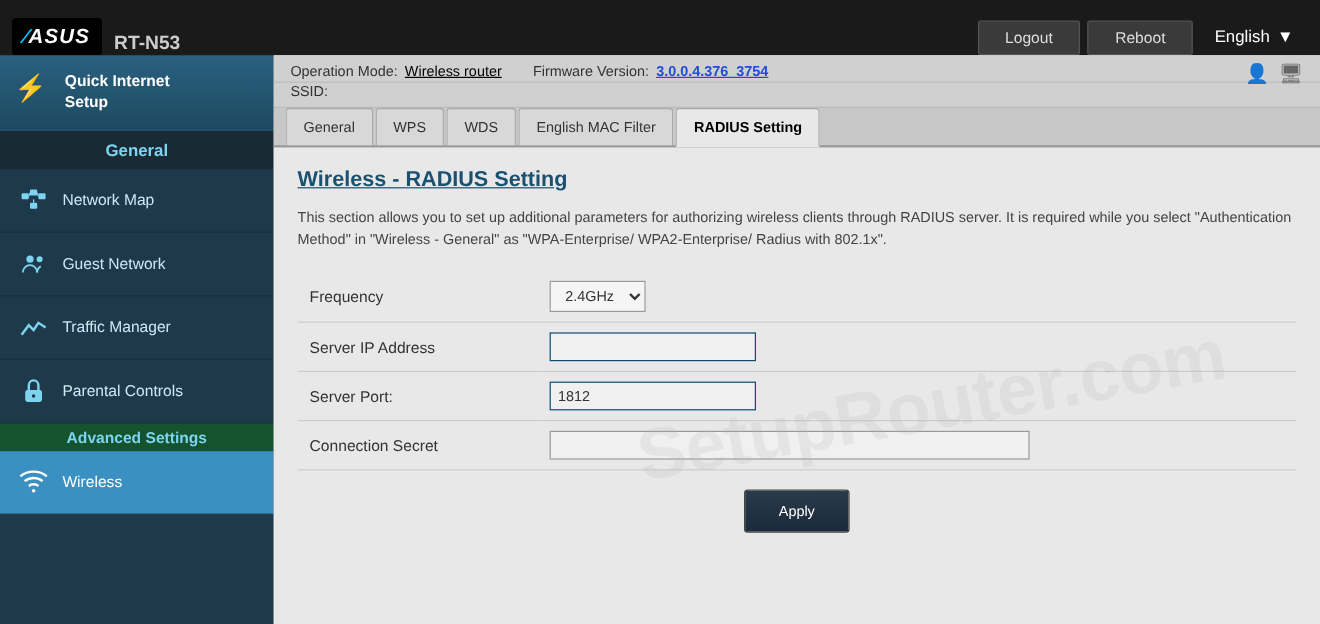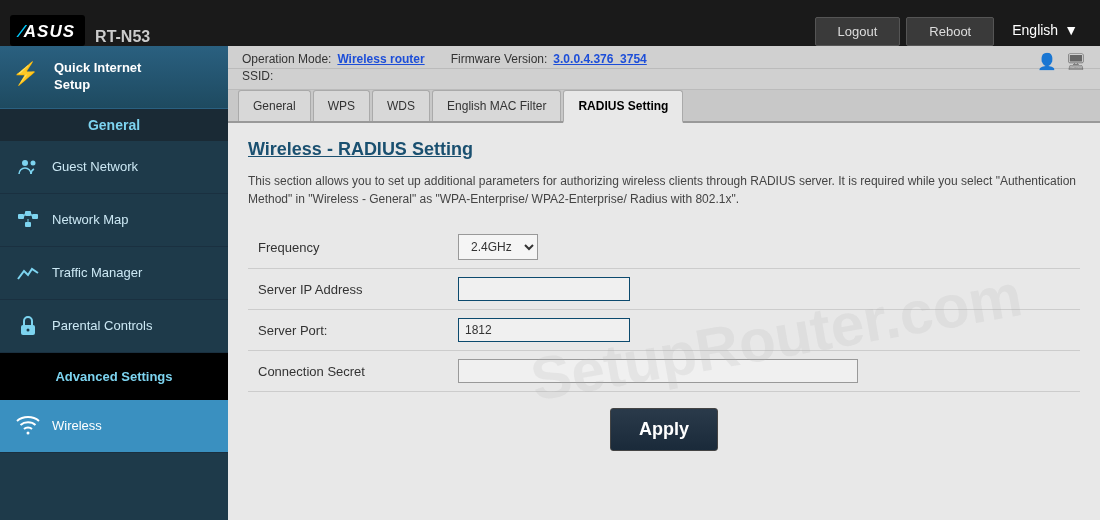--- a/index.html
+++ b/index.html
@@ -117,25 +117,25 @@
       height: 28px;
       display: flex;
       align-items: center;
       justify-content: center;
       font-size: 18px;
       color: #7dd4f0;
       flex-shrink: 0;
     }
     .sidebar-item.active .s-icon { color: #fff; }
     .sidebar-adv-header {
-      background: #000000;
+      background: #14532d;
       color: #7dd4f0;
       font-size: 13px;
       font-weight: bold;
-      padding: 16px 12px;
+      padding: 4px 12px;
       text-align: center;
     }
 
     
     .content-area {
       flex: 1;
       background: #e8e8e8;
       display: flex;
       flex-direction: column;
       overflow: hidden;
@@ -238,22 +238,22 @@
     .apply-row {
       display: flex;
       justify-content: center;
       padding: 16px;
     }
     .apply-btn {
       background: linear-gradient(180deg, #2a3a4a 0%, #1a2a3a 100%);
       color: #fff;
       border: 1px solid #444;
       padding: 10px 28px;
-      font-size: 18px;
-      font-weight: bold;
+      font-size: 12px;
+      font-weight: normal;
       cursor: pointer;
       border-radius: 3px;
     }
 
     
     .watermark {
       position: absolute;
       font-size: 60px;
       color: rgba(180,180,180,0.18);
       font-weight: bold;
@@ -283,51 +283,51 @@
   <div class="main-layout">
 
     <div class="sidebar">
 
       <div class="sidebar-quick-setup">
         <div class="icon-qs">⚡</div>
         <div class="label">Quick Internet<br>Setup</div>
       </div>
 
       <div class="sidebar-section-header">General</div>
-
-      <div class="sidebar-item">
-        <div class="s-icon">
-          <svg width="24" height="24" viewBox="0 0 24 24" fill="none">
-            <circle cx="9" cy="8" r="3" fill="#7dd4f0"></circle>
-            <path d="M3 19c0-3.3 2.7-6 6-6s6 2.7 6 6" stroke="#7dd4f0" stroke-width="1.5" fill="none"></path>
-            <circle cx="17" cy="8" r="2.5" fill="#7dd4f0"></circle>
-            <path d="M15 19c0-2.2 1.3-4.1 3-5" stroke="#7dd4f0" stroke-width="1.5" fill="none"></path>
-          </svg>
-        </div>
-        <span>Guest Network</span>
-      </div>
 
       <div class="sidebar-item">
         <div class="s-icon">
           <svg width="24" height="24" viewBox="0 0 24 24" fill="none">
             <rect x="2" y="6" width="6" height="5" rx="1" fill="#7dd4f0"></rect>
             <rect x="9" y="3" width="6" height="5" rx="1" fill="#7dd4f0"></rect>
             <rect x="16" y="6" width="6" height="5" rx="1" fill="#7dd4f0"></rect>
             <rect x="9" y="14" width="6" height="5" rx="1" fill="#7dd4f0"></rect>
             <line x1="8" y1="8.5" x2="9" y2="5.5" stroke="#7dd4f0" stroke-width="1"></line>
             <line x1="15" y1="5.5" x2="16" y2="8.5" stroke="#7dd4f0" stroke-width="1"></line>
             <line x1="12" y1="11" x2="12" y2="14" stroke="#7dd4f0" stroke-width="1"></line>
           </svg>
         </div>
         <span>Network Map</span>
       </div>
 
       <div class="sidebar-item">
         <div class="s-icon">
           <svg width="24" height="24" viewBox="0 0 24 24" fill="none">
+            <circle cx="9" cy="8" r="3" fill="#7dd4f0"></circle>
+            <path d="M3 19c0-3.3 2.7-6 6-6s6 2.7 6 6" stroke="#7dd4f0" stroke-width="1.5" fill="none"></path>
+            <circle cx="17" cy="8" r="2.5" fill="#7dd4f0"></circle>
+            <path d="M15 19c0-2.2 1.3-4.1 3-5" stroke="#7dd4f0" stroke-width="1.5" fill="none"></path>
+          </svg>
+        </div>
+        <span>Guest Network</span>
+      </div>
+
+      <div class="sidebar-item">
+        <div class="s-icon">
+          <svg width="24" height="24" viewBox="0 0 24 24" fill="none">
             <polyline points="2,18 8,10 12,14 16,8 22,12" stroke="#7dd4f0" stroke-width="2" fill="none"></polyline>
           </svg>
         </div>
         <span>Traffic Manager</span>
       </div>
 
       <div class="sidebar-item">
         <div class="s-icon">
           <svg width="24" height="24" viewBox="0 0 24 24" fill="none">
             <rect x="5" y="11" width="14" height="10" rx="2" fill="#7dd4f0"></rect>
@@ -350,21 +350,21 @@
           </svg>
         </div>
         <span>Wireless</span>
       </div>
     </div>
 
     <div class="content-area">
 
       <div style="position:relative; background:#d0d0d0; padding:6px 14px 2px; font-size:12px; color:#333; border-bottom:1px solid #bbb; display:flex; align-items:center; gap:6px;">
         <span>Operation Mode:</span>
-        <a href="#" style="color:#1d4ed8; font-weight:bold;">Wireless router</a>
+        <a href="#" style="color:#000000; font-weight:normal;">Wireless router</a>
         <span style="margin-left:20px;">Firmware Version:</span>
         <a href="#" style="color:#1d4ed8; font-weight:bold;">3.0.0.4.376_3754</a>
         <div style="position:absolute; right:14px; top:6px; display:flex; gap:8px;">
           <span style="font-size:16px; color:#666;">👤</span>
           <span style="font-size:16px; color:#666;">🖥</span>
         </div>
       </div>
       <div style="background:#d0d0d0; padding:0 14px 6px; font-size:12px; color:#333; border-bottom:1px solid #bbb;">
         <span>SSID:</span>
       </div>

